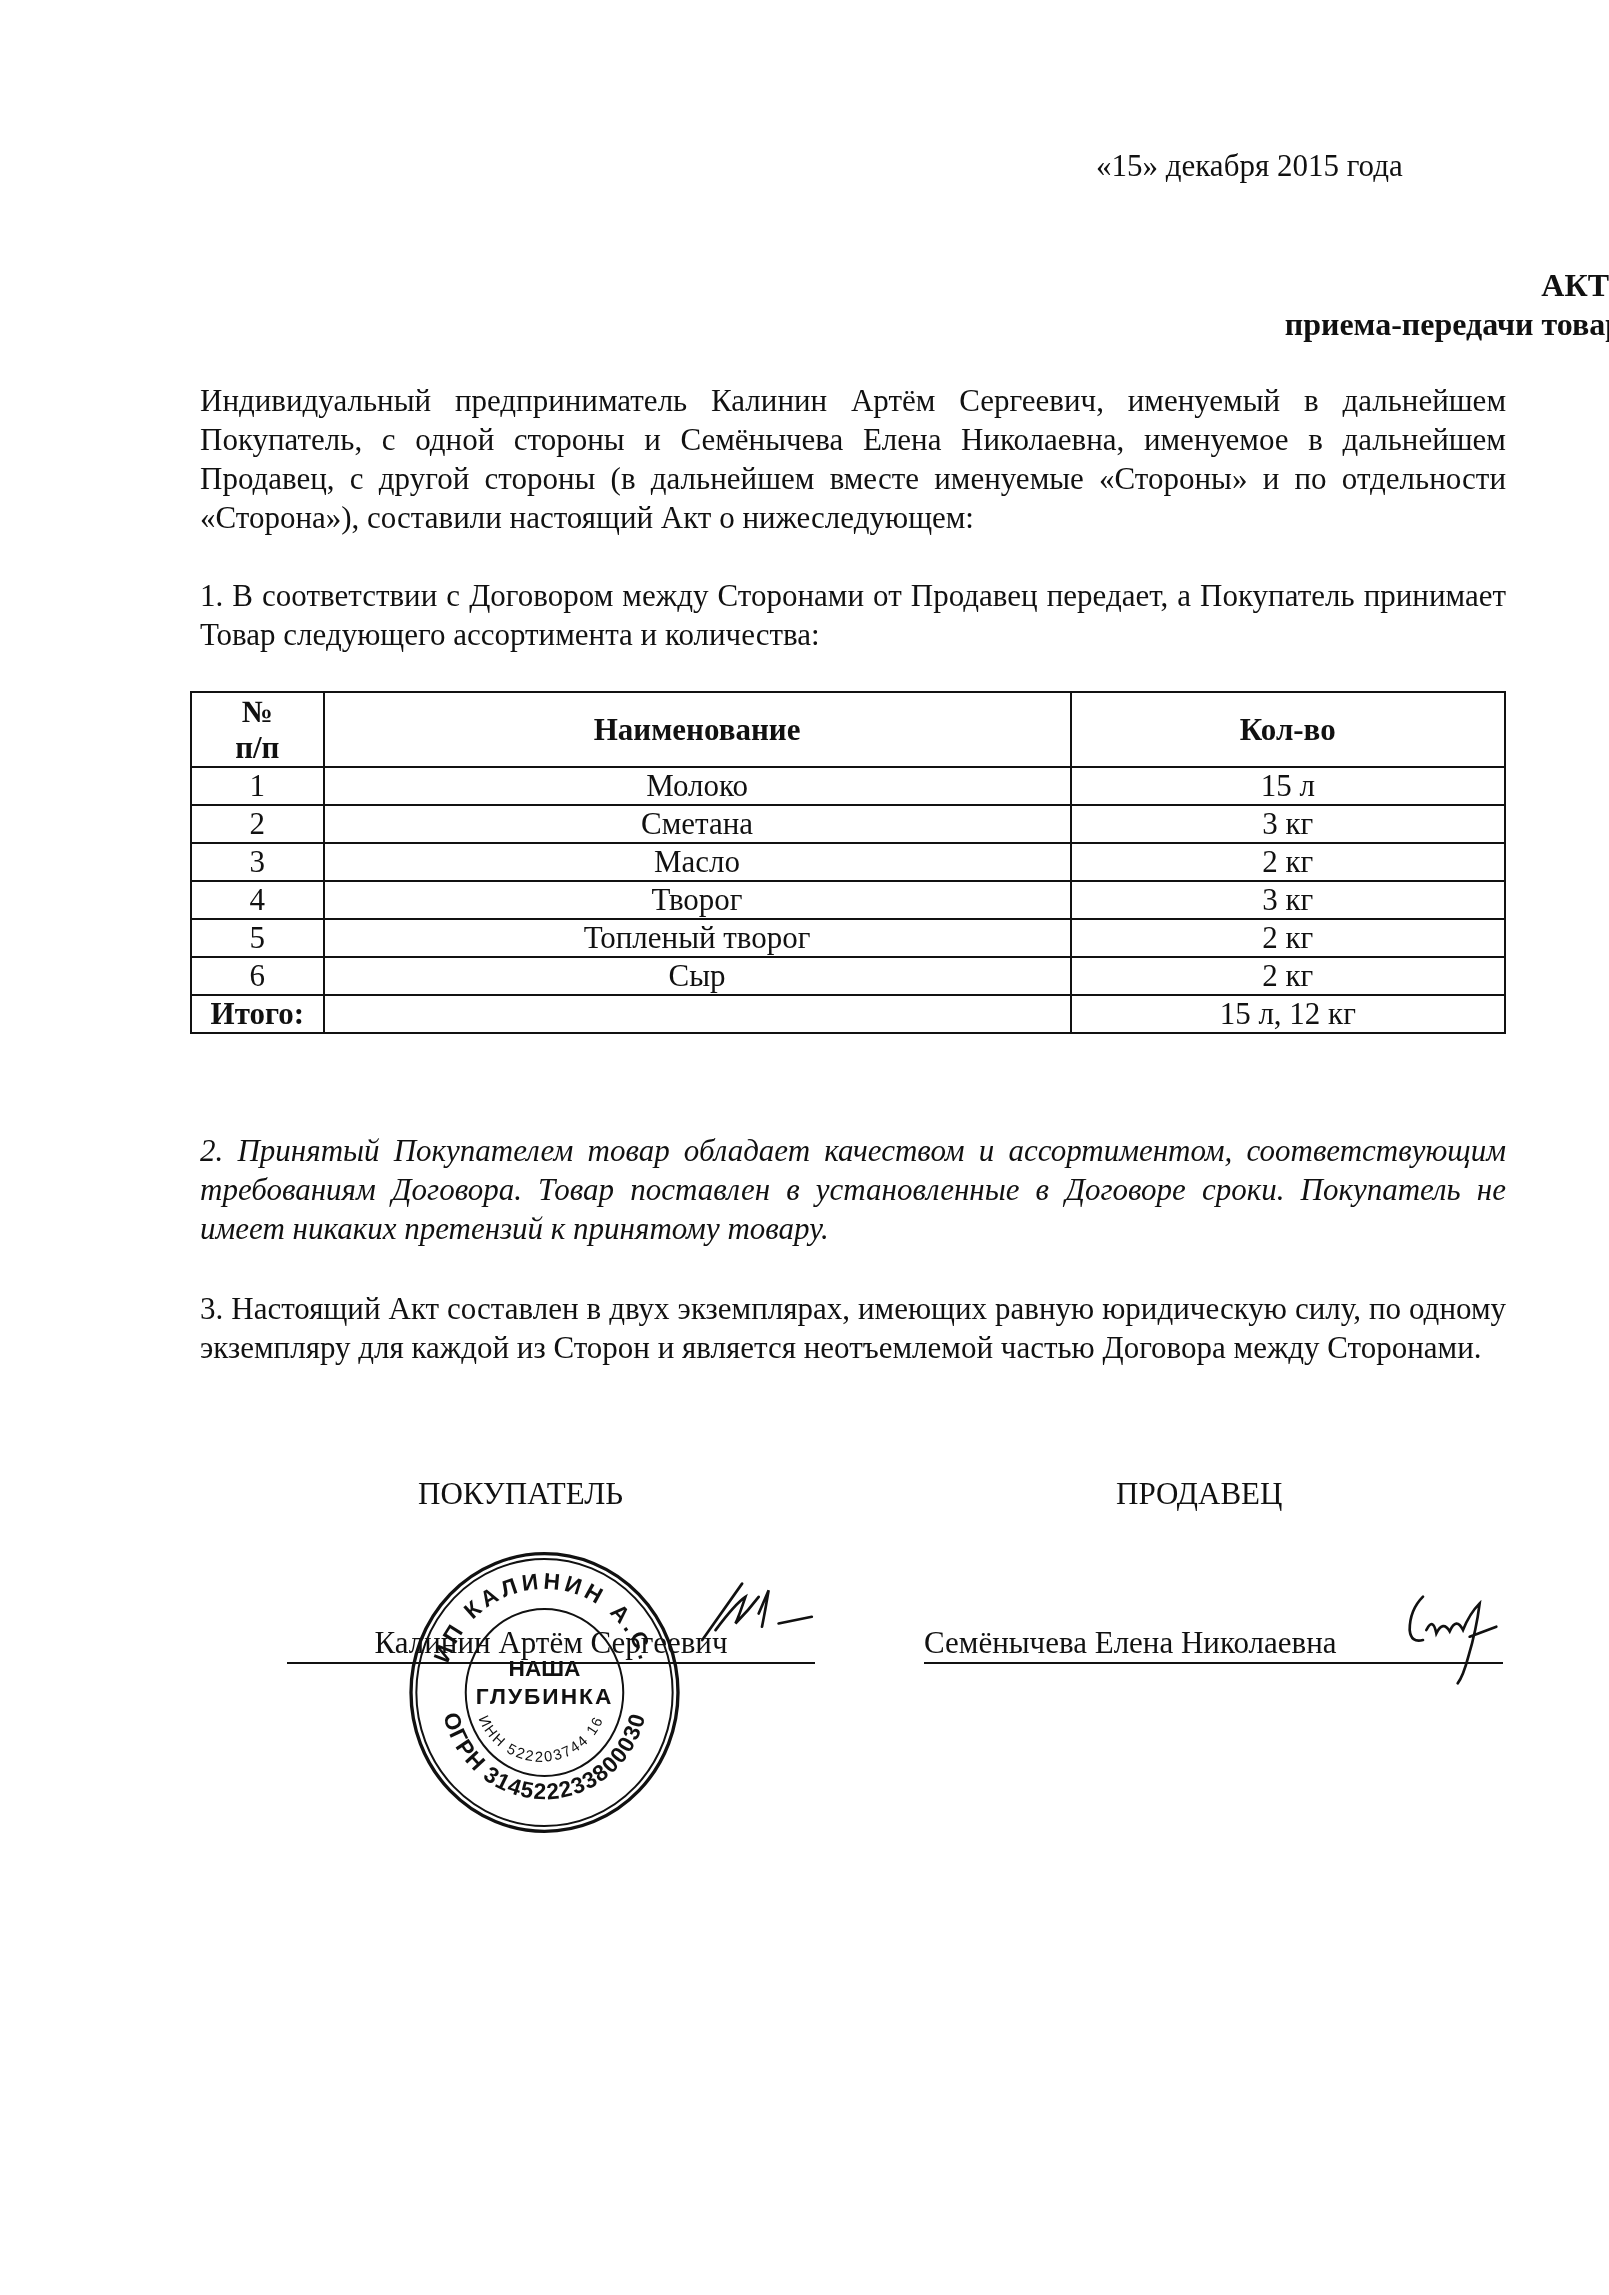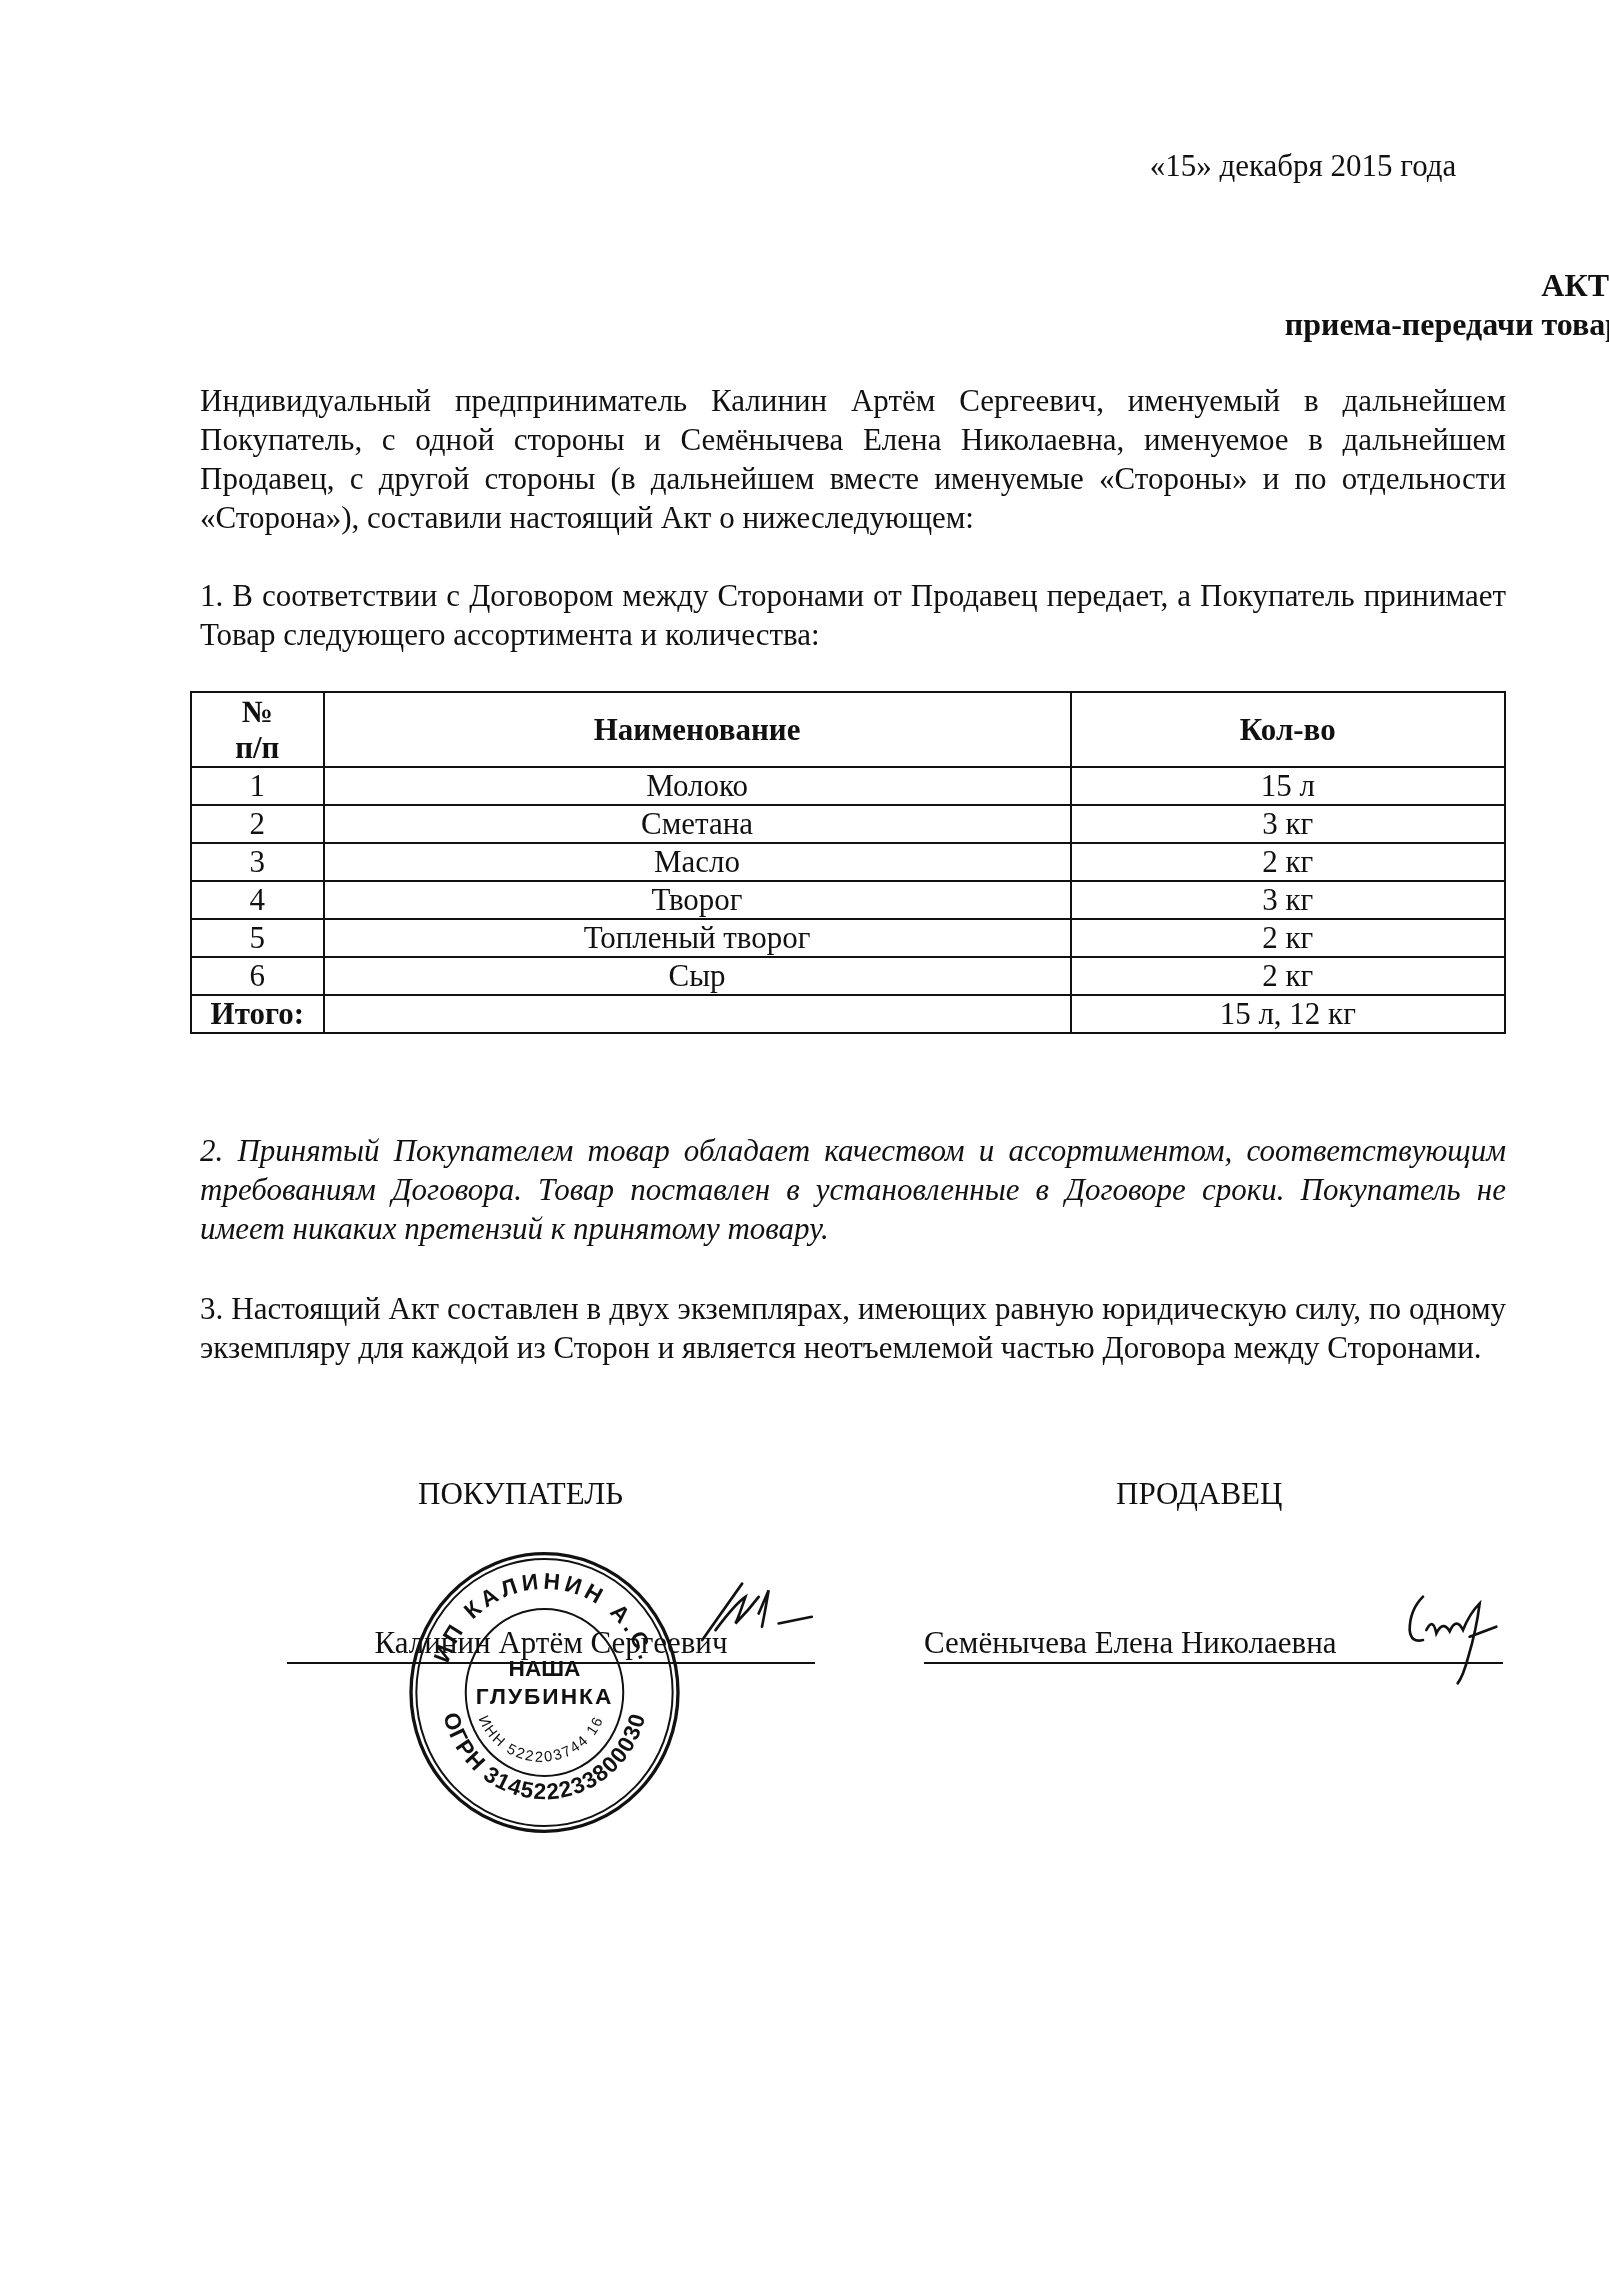--- a/index.html
+++ b/index.html
@@ -2,21 +2,21 @@
 <html style="font-size:10.7px"><head>
 <meta charset="utf-8">
 <style>
   html, body { margin: 0; padding: 0; background: #ffffff; }
   body {
     width: 1609px; height: 2295px; position: relative; overflow: hidden;
     font-family: "Liberation Serif", "DejaVu Serif", serif;
     color: #111111;
   }
   .abs { position: absolute; }
-  .date { left: 1096px; top: 148px; width: 414px; text-align: center; font-size: 31px; }
+  .date { left: 1096px; top: 148px; width: 414px; text-align: left; font-size: 31px; }
   .title { left: 0; width: 1609px; text-align: right; font-weight: bold; font-size: 32px; }
   .t1 { top: 267px; }
   .t2 { top: 306px; padding-left: 30px; }
   .para {
     left: 200px; width: 1306px; font-size: 31px; line-height: 39px;
     text-align: justify; text-align-last: left;
   }
   .p-intro { top: 381px; }
   .p-1 { top: 576px; }
   .p-2 { top: 1131px; font-style: italic; }

